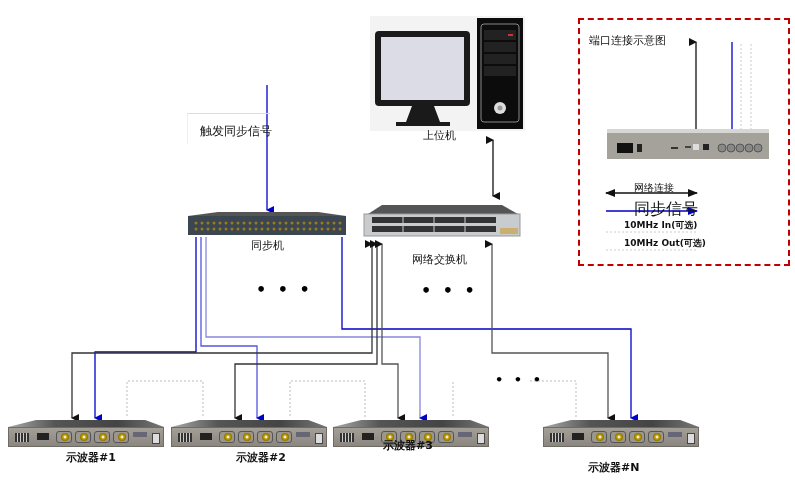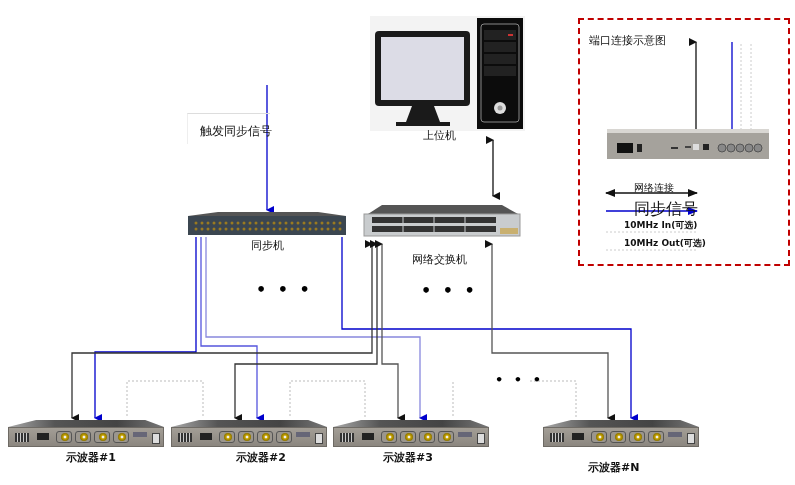--- a/index.html
+++ b/index.html
@@ -220,21 +220,21 @@
     <div class="logo"></div>
     <div class="disp"></div>
     <div class="port" style="left:47px"></div>
     <div class="port" style="left:66px"></div>
     <div class="port" style="left:85px"></div>
     <div class="port" style="left:104px"></div>
     <div class="ind"></div>
       <div class="pw"></div>
   </div>
 </div>
-<div class="label bold" style="left:383px;top:450px;">示波器#3</div>
+<div class="label bold" style="left:383px;top:438px;">示波器#3</div>
 
 <div class="osc" style="left:543px;top:420px;">
   <div class="top"></div>
   <div class="front">
     <div class="logo"></div>
     <div class="disp"></div>
     <div class="port" style="left:47px"></div>
     <div class="port" style="left:66px"></div>
     <div class="port" style="left:85px"></div>
     <div class="port" style="left:104px"></div>

